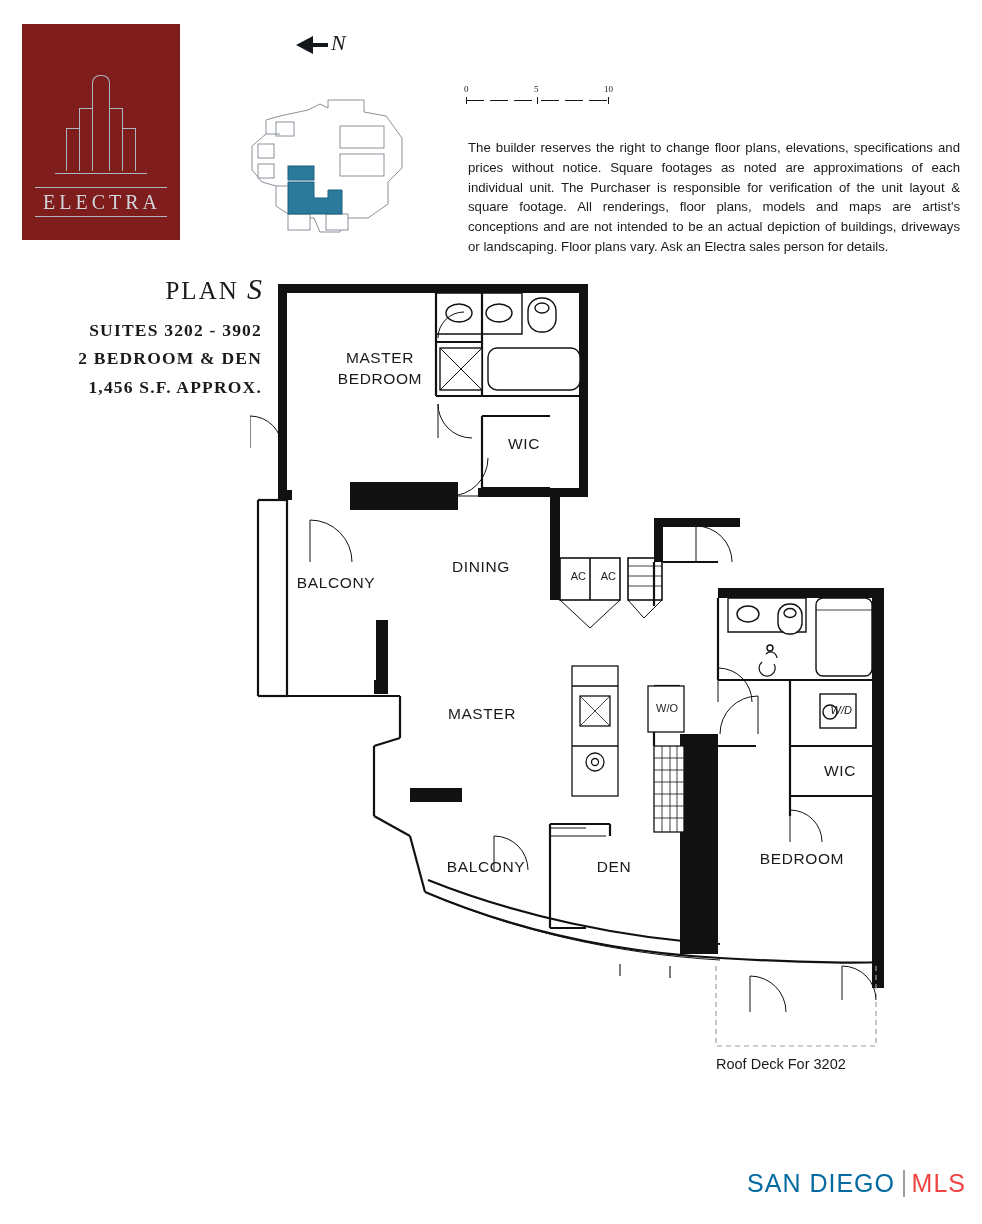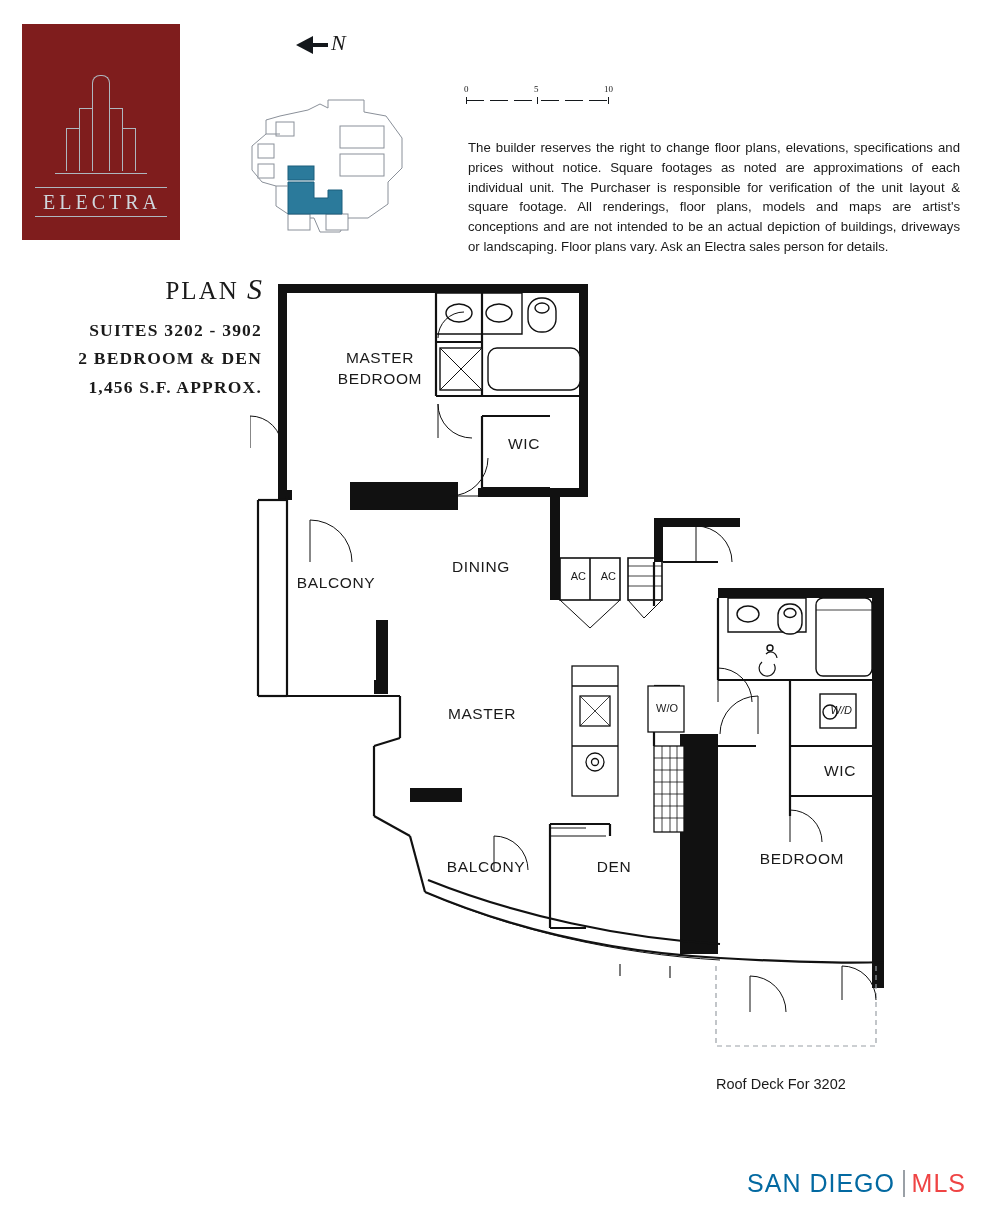--- a/index.html
+++ b/index.html
@@ -215,21 +215,20 @@
     font-family: "Liberation Sans", sans-serif;
     font-size: 11px;
     color: #1a1a1a;
     text-align: right;
   }
   #roofdeck-label {
     position: absolute;
     font-family: "Liberation Sans", sans-serif;
     font-size: 14.5px;
     color: #1a1a1a;
-    margin-top: 20px;
   }
 
   
   #footer {
     position: absolute;
     right: 16px;
     bottom: 26px;
     display: flex;
     align-items: center;
     font-family: "Liberation Sans", sans-serif;

